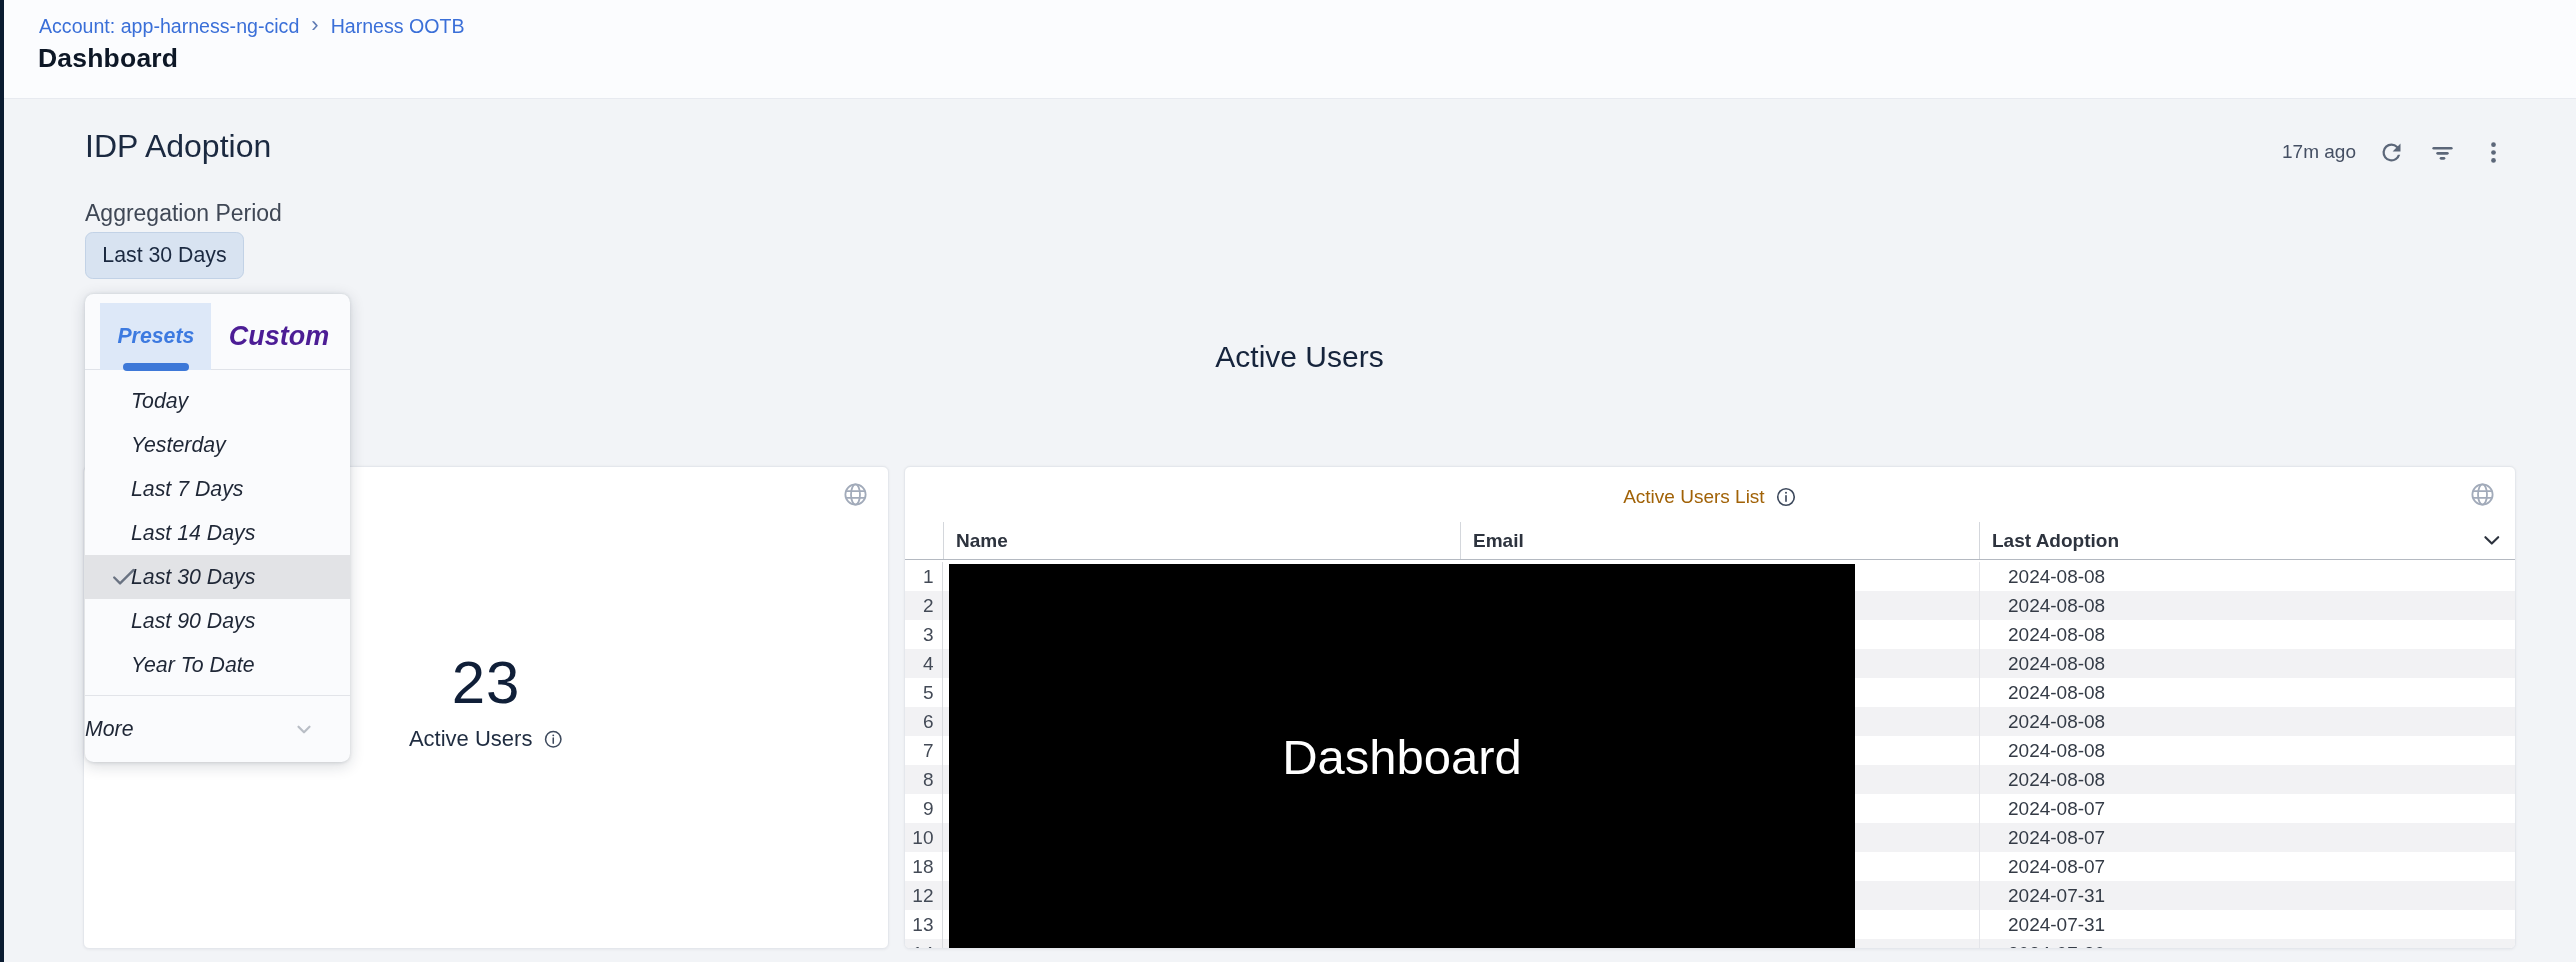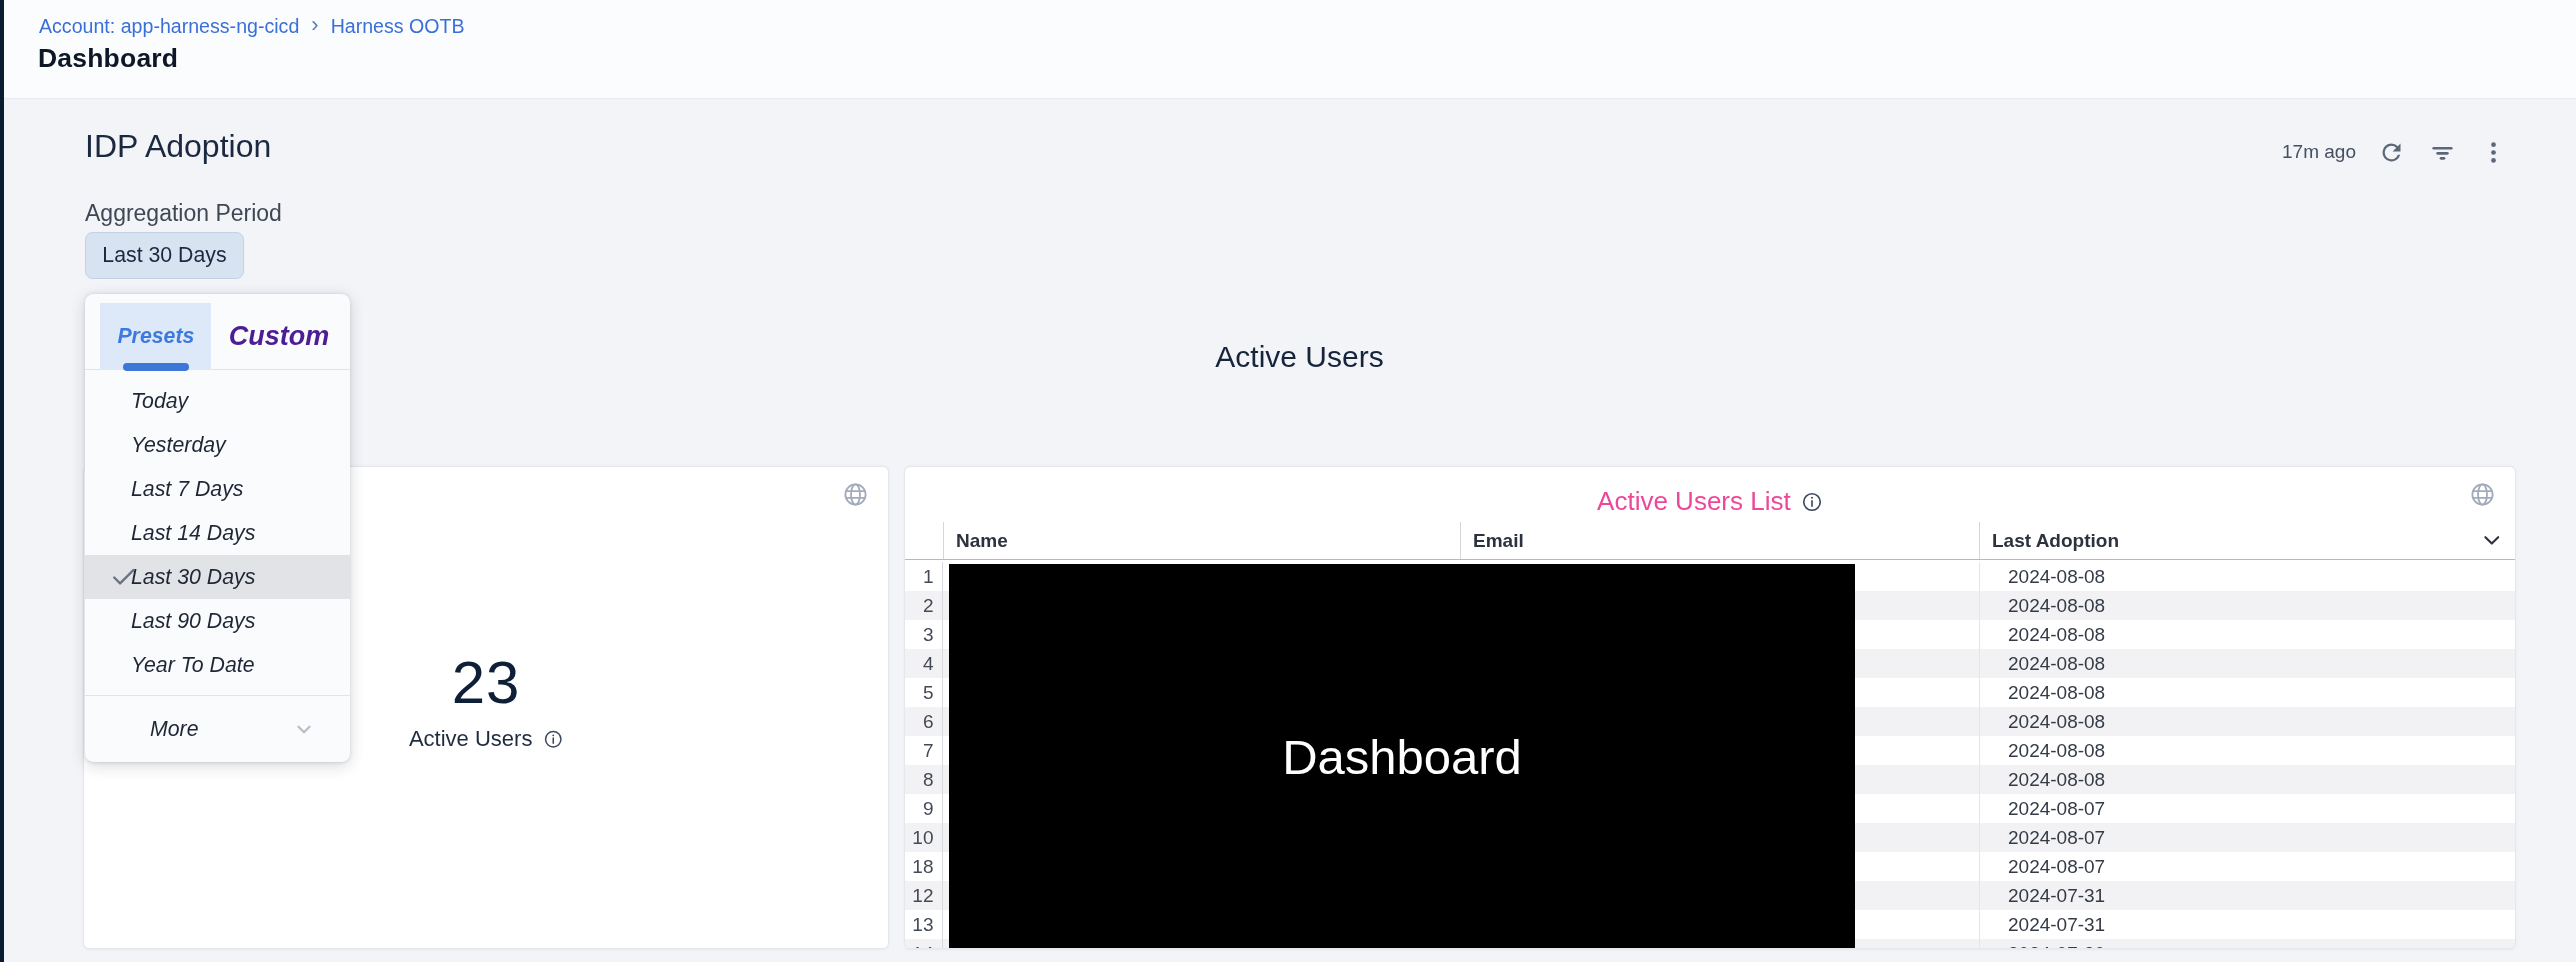--- a/index.html
+++ b/index.html
@@ -55,21 +55,21 @@
   .dd-items { position:absolute; left:0; top:85px; width:100%; }
   .dd-item { position:relative; height:44px; display:flex; align-items:center;
     padding-left:46px; font-size:21.3px; color:#1f2736; cursor:pointer; }
   .dd-item.selected { background:#e2e3e6; }
   .dd-item .check { position:absolute; left:25.6px; top:11px; width:25.6px; height:22px;
     color:#6a7382; visibility:hidden; }
   .dd-item.selected .check { visibility:visible; }
   .dd-divider { position:absolute; left:0; top:401px; width:100%; height:0.9px;
     background:#e2e4e9; }
   .dd-more { position:absolute; left:0; top:402px; width:100%; height:66px;
-    display:flex; align-items:center; padding-left:65px; font-size:21.3px;
+    display:flex; align-items:center; font-size:21.3px;
     color:#1f2736; cursor:pointer; border-radius:0 0 8.5px 8.5px; }
   .dd-more .chev { position:absolute; right:34px; top:22px; color:#b9bec6; }
 
   
   .section-heading { position:absolute; left:83px; top:340px; width:2433px;
     text-align:center; font-size:30px; font-weight:500; color:#16243c; }
 
   
   .card { position:absolute; background:#ffffff; border:0.9px solid #e4e7ec;
     border-radius:6px; box-shadow:0 0.9px 2.6px rgba(16,24,40,.05); }
@@ -79,21 +79,21 @@
   .tile-value { position:absolute; left:0; top:181px; width:100%; text-align:center;
     font-size:60px; font-weight:500; color:#101f38; letter-spacing:0.9px; }
   .tile-label { position:absolute; left:0; top:259px; width:100%;
     display:flex; align-items:center; justify-content:center; gap:10.2px;
     font-size:22px; color:#1f2c40; }
   .info-icon { color:#3e4a5d; display:flex; }
 
   .table-card { left:904px; top:466px; width:1612px; height:483px; overflow:hidden; }
   .table-title { position:absolute; left:0; top:19px; width:100%;
     display:flex; align-items:center; justify-content:center; gap:10.2px;
-    font-size:26px; color:#ec4899; }
+    font-size:19px; color:#a16207; }
   .t-header { position:absolute; left:0; top:55px; width:100%; height:38px;
     display:grid; grid-template-columns:38px 517px 519px 1fr;
     border-bottom:1.7px solid #b4b9c1; align-items:center; }
   .t-header .h-cell { font-size:19px; font-weight:700; color:#2d333e;
     padding-left:12px; height:100%; display:flex; align-items:center;
     border-left:0.9px solid #d4d7dc; }
   .t-header .h-first { border-left:none; }
   .t-sort { position:absolute; right:10.2px; top:60px; color:#2d333e; cursor:pointer; }
   .t-body { position:absolute; left:0; top:95px; width:100%; }
   .t-row { height:29px; display:grid; grid-template-columns:38px 517px 519px 1fr;

